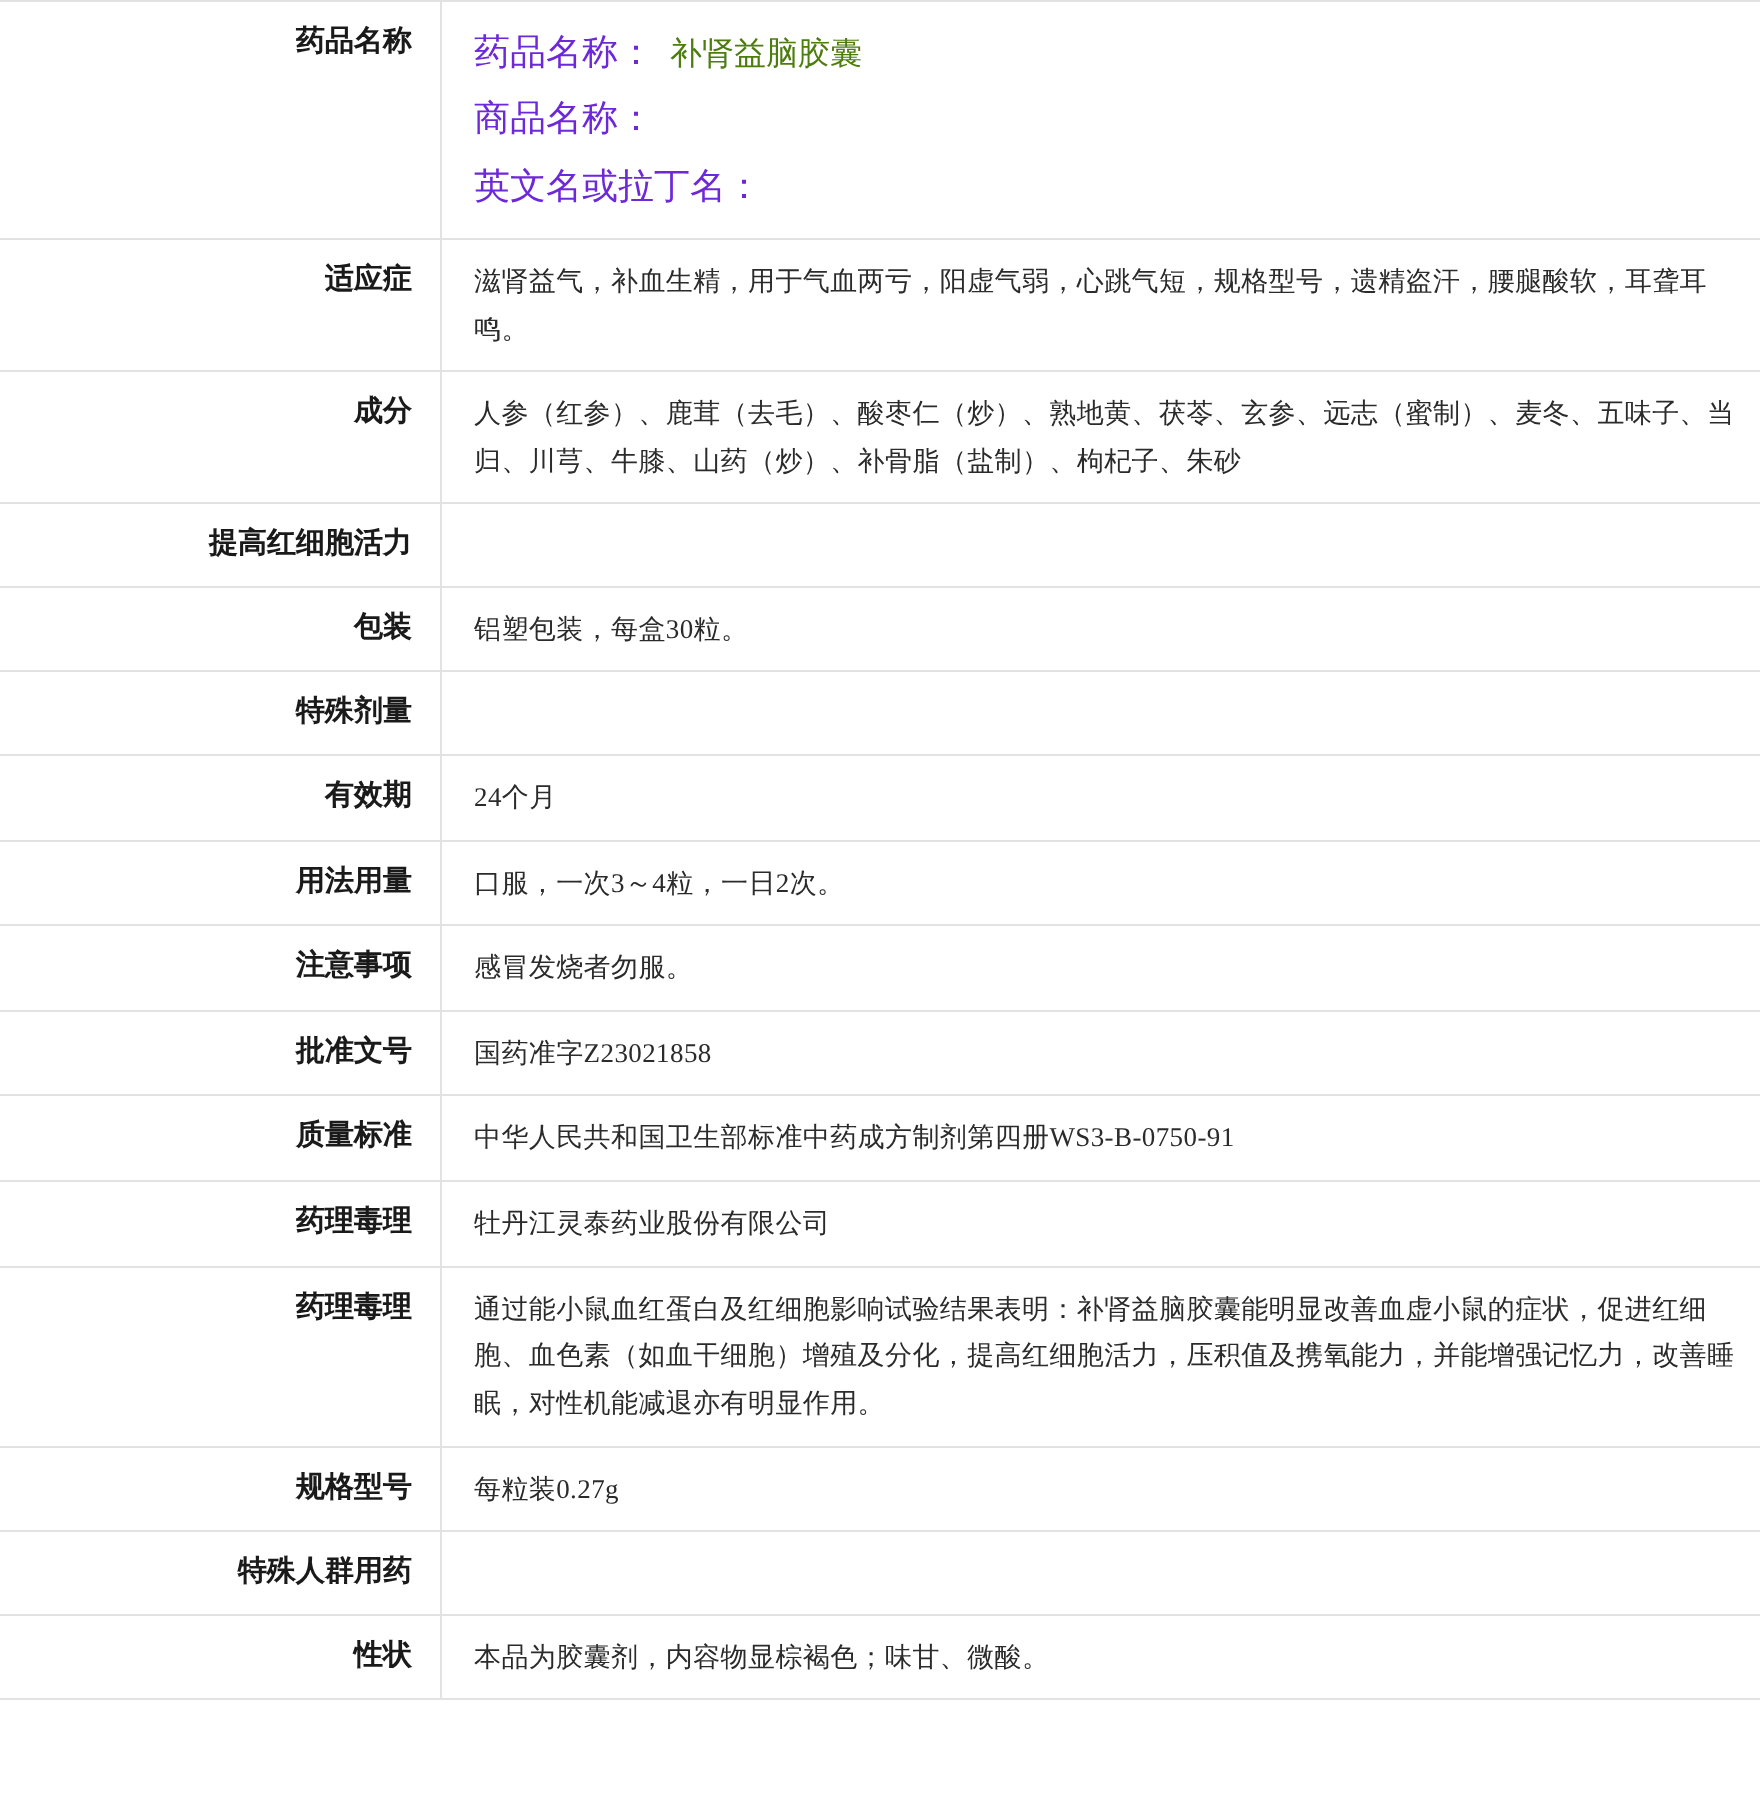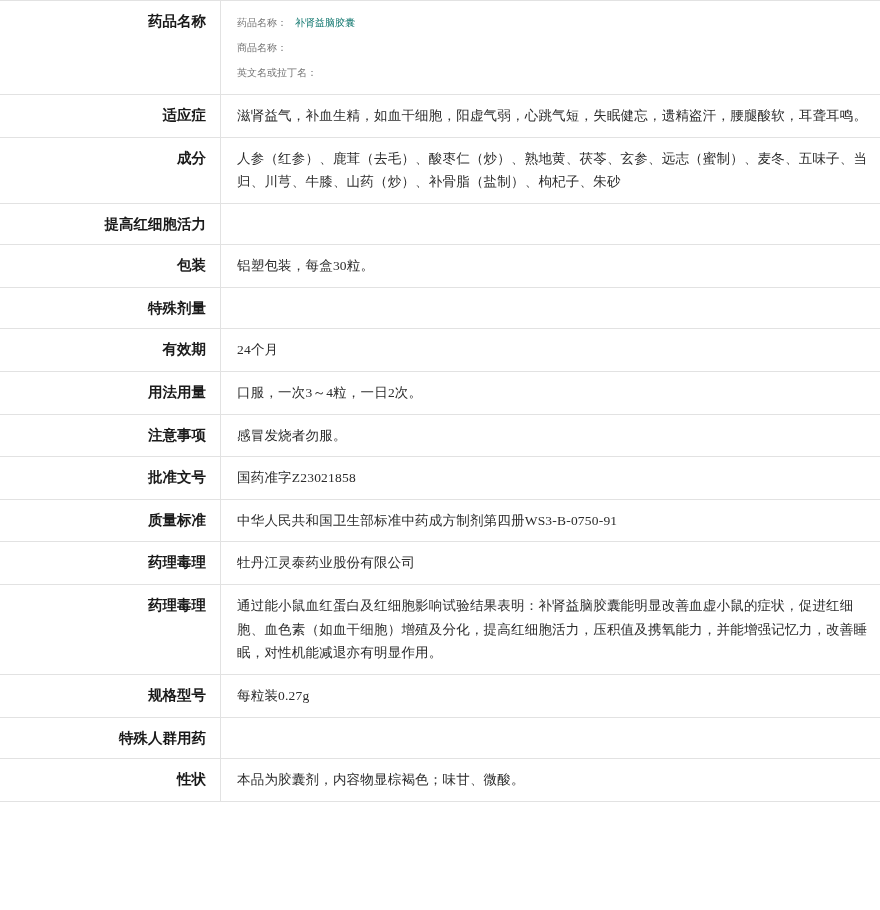--- a/index.html
+++ b/index.html
@@ -53,26 +53,26 @@
   }
   td.value-cell.empty {
     height: 20px;
   }
   .name-block .name-line {
     display: block;
     white-space: nowrap;
     line-height: 1.85;
   }
   .name-block .name-key {
-    color: #737373;
-    font-size: 10px;
+    color: #6d28d9;
+    font-size: 18px;
   }
   .name-block .name-val {
-    color: #0f766e;
-    font-size: 10px;
+    color: #4d7c0f;
+    font-size: 16px;
     padding-left: 8px;
   }
   .value-text {
     display: block;
   }
   .mono-ish {
     font-family: "Liberation Serif", "DejaVu Serif", serif;
     letter-spacing: 0.2px;
   }
 </style>
@@ -86,21 +86,21 @@
           <th class="label-cell">药品名称</th>
           <td class="value-cell name-block">
             <span class="name-line"><span class="name-key">药品名称：</span><span class="name-val">补肾益脑胶囊</span></span>
             <span class="name-line"><span class="name-key">商品名称：</span><span class="name-val"></span></span>
             <span class="name-line"><span class="name-key">英文名或拉丁名：</span><span class="name-val"></span></span>
           </td>
         </tr>
         <tr>
           <th class="label-cell">适应症</th>
           <td class="value-cell">
-            <span class="value-text mono-ish">滋肾益气，补血生精，如血干细胞，阳虚气弱，心跳气短，失眠健忘，遗精盗汗，腰腿酸软，耳聋耳鸣。</span>
+            <span class="value-text mono-ish">滋肾益气，补血生精，用于气血两亏，阳虚气弱，心跳气短，规格型号，遗精盗汗，腰腿酸软，耳聋耳鸣。</span>
           </td>
         </tr>
         <tr>
           <th class="label-cell">成分</th>
           <td class="value-cell">
             <span class="value-text mono-ish">人参（红参）、鹿茸（去毛）、酸枣仁（炒）、熟地黄、茯苓、玄参、远志（蜜制）、麦冬、五味子、当归、川芎、牛膝、山药（炒）、补骨脂（盐制）、枸杞子、朱砂</span>
           </td>
         </tr>
         <tr>
           <th class="label-cell">提高红细胞活力</th>

